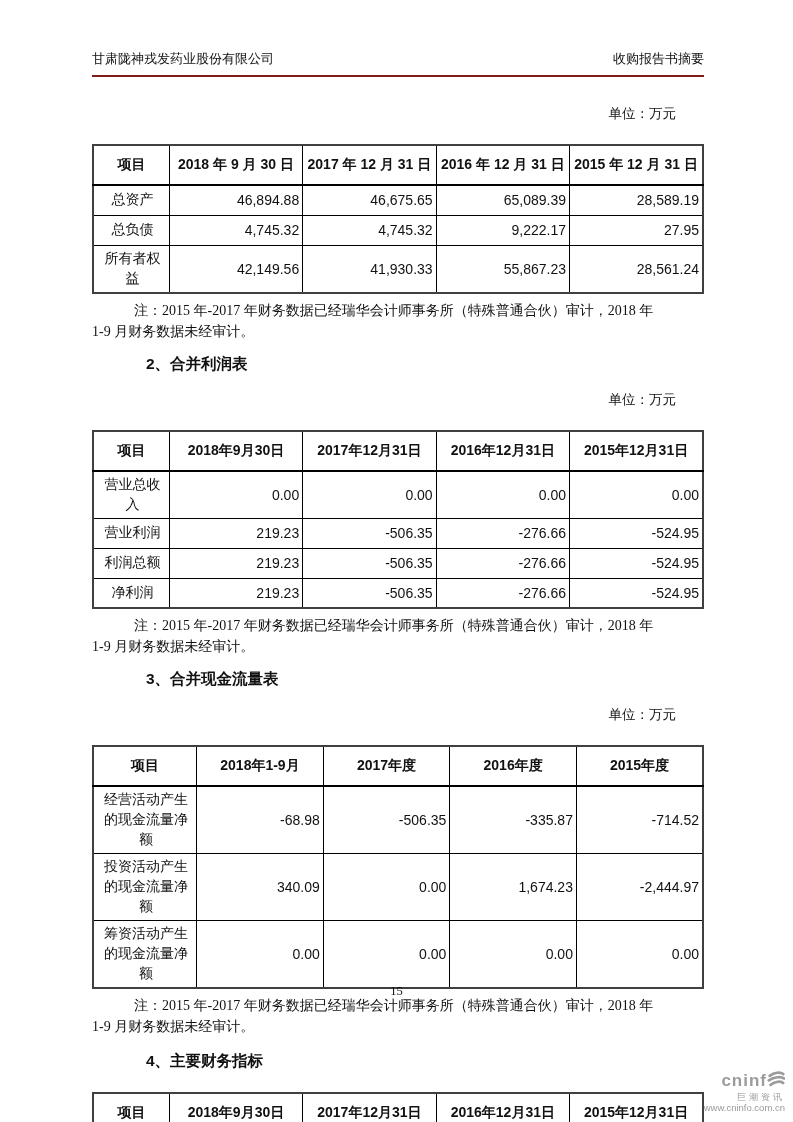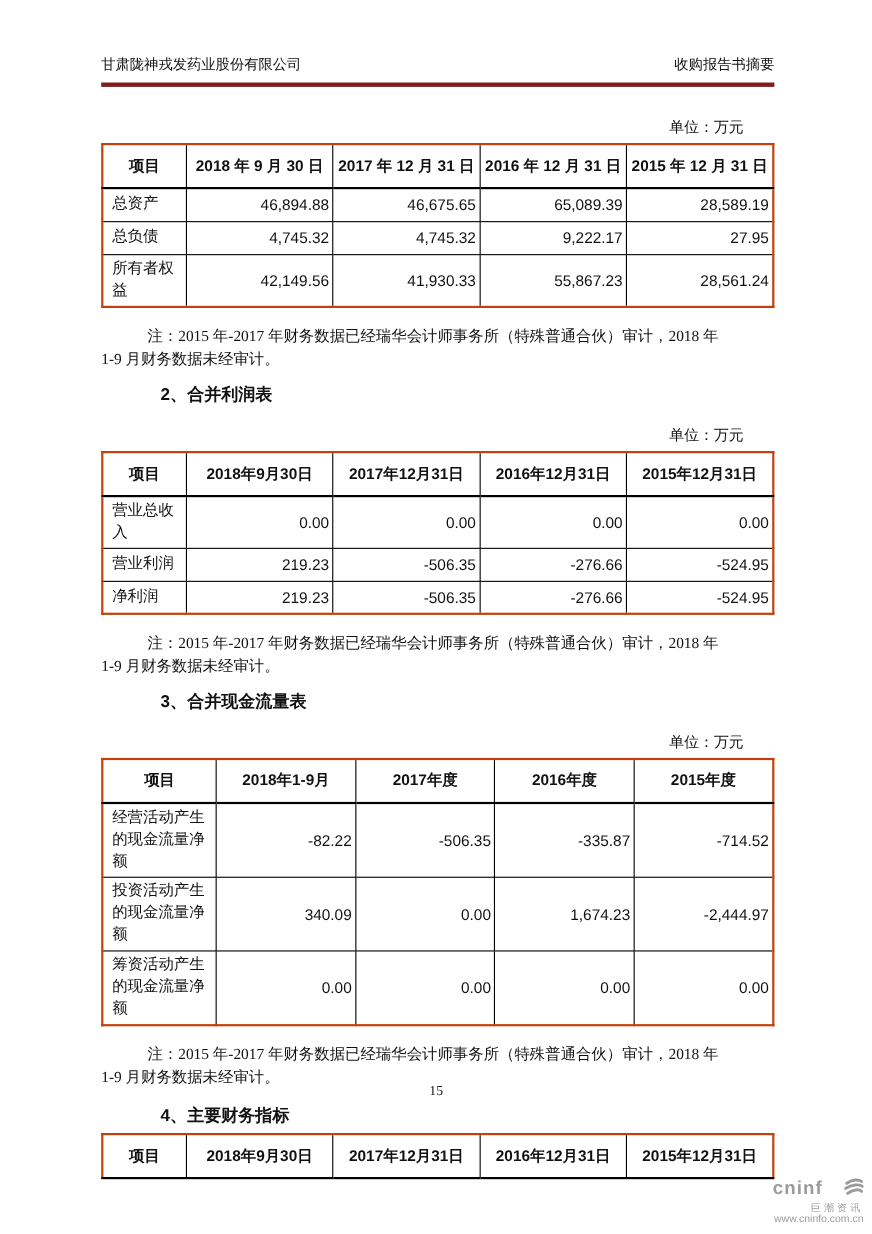--- a/index.html
+++ b/index.html
@@ -15,65 +15,65 @@
     padding: 50px 89px 0 92px;
     overflow: hidden;
   }
   
   .page-header {
     display: flex;
     justify-content: space-between;
     align-items: flex-end;
     font-size: 13px;
     padding-bottom: 7px;
-    border-bottom: 4px solid #7f1d1d;
+    border-bottom: 2px solid #7f1d1d;
   }
   
   .unit-label {
     text-align: right;
     padding-right: 28px;
     font-size: 13.5px;
   }
   .unit-1 { margin-top: 28px; }
   .unit-n { margin-top: 17px; }
   
   table {
     width: 100%;
     border-collapse: collapse;
-    border: 2px solid #c2410c;
+    border: 2px solid #404040;
     table-layout: fixed;
-    margin-top: 5px;
+    margin-top: 21px;
   }
   th, td { border: 1px solid #000; vertical-align: middle; }
   th {
     height: 40px;
     font-size: 14px;
     font-weight: bold;
     font-family: "Liberation Sans", "DejaVu Sans", sans-serif;
     border-bottom: 2px solid #000;
     text-align: center;
     padding: 0 2px;
   }
   td { height: 30px; font-size: 14px; }
   .tbl-cash td { height: 47px; }
   td.label-cell {
-    text-align: left;
+    text-align: center;
     padding: 3px 6px 3px 8px;
     line-height: 20px;
     font-family: "Liberation Serif", "DejaVu Serif", serif;
   }
   td.num-cell {
     text-align: right;
     padding-right: 3px;
     font-family: "Liberation Sans", "DejaVu Sans", sans-serif;
   }
   .tbl-std th:first-child { width: 12.5%; }
   .tbl-cash th:first-child { width: 17%; }
   
-  .audit-note { margin-top: 16px; font-size: 14px; line-height: 21px; }
+  .audit-note { margin-top: 6px; font-size: 14px; line-height: 21px; }
   .audit-note .l1 { text-indent: 42px; }
   .section-title {
     margin: 12px 0 0 54px;
     font-size: 15.5px;
     font-weight: bold;
     font-family: "Liberation Sans", "DejaVu Sans", sans-serif;
     line-height: 20px;
   }
   .mt-big { margin-top: 14px; }
   
@@ -90,21 +90,22 @@
     top: 1070px;
     right: 8px;
     text-align: right;
     color: #9b9b9b;
     font-family: "Liberation Sans", "DejaVu Sans", sans-serif;
     line-height: 1.15;
   }
   .logo-brand-row {
     display: flex;
     justify-content: flex-end;
-    gap: 19px;
+    align-items: center;
+    gap: 0;
   }
   .logo-brand {
     font-size: 17px;
     font-weight: bold;
     letter-spacing: 1px;
   }
   .logo-name { font-size: 9px; letter-spacing: 3px; }
   .logo-url { font-size: 9.5px; margin-left: 36px; }
 </style>
 </head>
@@ -178,20 +179,27 @@
           <td class="num-cell">0.00</td>
         </tr>
         <tr>
           <td class="label-cell">营业利润</td>
           <td class="num-cell">219.23</td>
           <td class="num-cell">-506.35</td>
           <td class="num-cell">-276.66</td>
           <td class="num-cell">-524.95</td>
         </tr>
         <tr>
+          <td class="label-cell">利润总额</td>
+          <td class="num-cell">219.23</td>
+          <td class="num-cell">-506.35</td>
+          <td class="num-cell">-276.66</td>
+          <td class="num-cell">-524.95</td>
+        </tr>
+        <tr>
           <td class="label-cell">净利润</td>
           <td class="num-cell">219.23</td>
           <td class="num-cell">-506.35</td>
           <td class="num-cell">-276.66</td>
           <td class="num-cell">-524.95</td>
         </tr>
       </tbody>
     </table>
   <div class="audit-note">
     <div class="l1">注：2015 年-2017 年财务数据已经瑞华会计师事务所（特殊普通合伙）审计，2018 年</div>
@@ -206,21 +214,21 @@
           <th>项目</th>
           <th>2018年1-9月</th>
           <th>2017年度</th>
           <th>2016年度</th>
           <th>2015年度</th>
         </tr>
       </thead>
       <tbody>
         <tr>
           <td class="label-cell">经营活动产生的现金流量净额</td>
-          <td class="num-cell">-82.22</td>
+          <td class="num-cell">-68.98</td>
           <td class="num-cell">-506.35</td>
           <td class="num-cell">-335.87</td>
           <td class="num-cell">-714.52</td>
         </tr>
         <tr>
           <td class="label-cell">投资活动产生的现金流量净额</td>
           <td class="num-cell">340.09</td>
           <td class="num-cell">0.00</td>
           <td class="num-cell">1,674.23</td>
           <td class="num-cell">-2,444.97</td>

